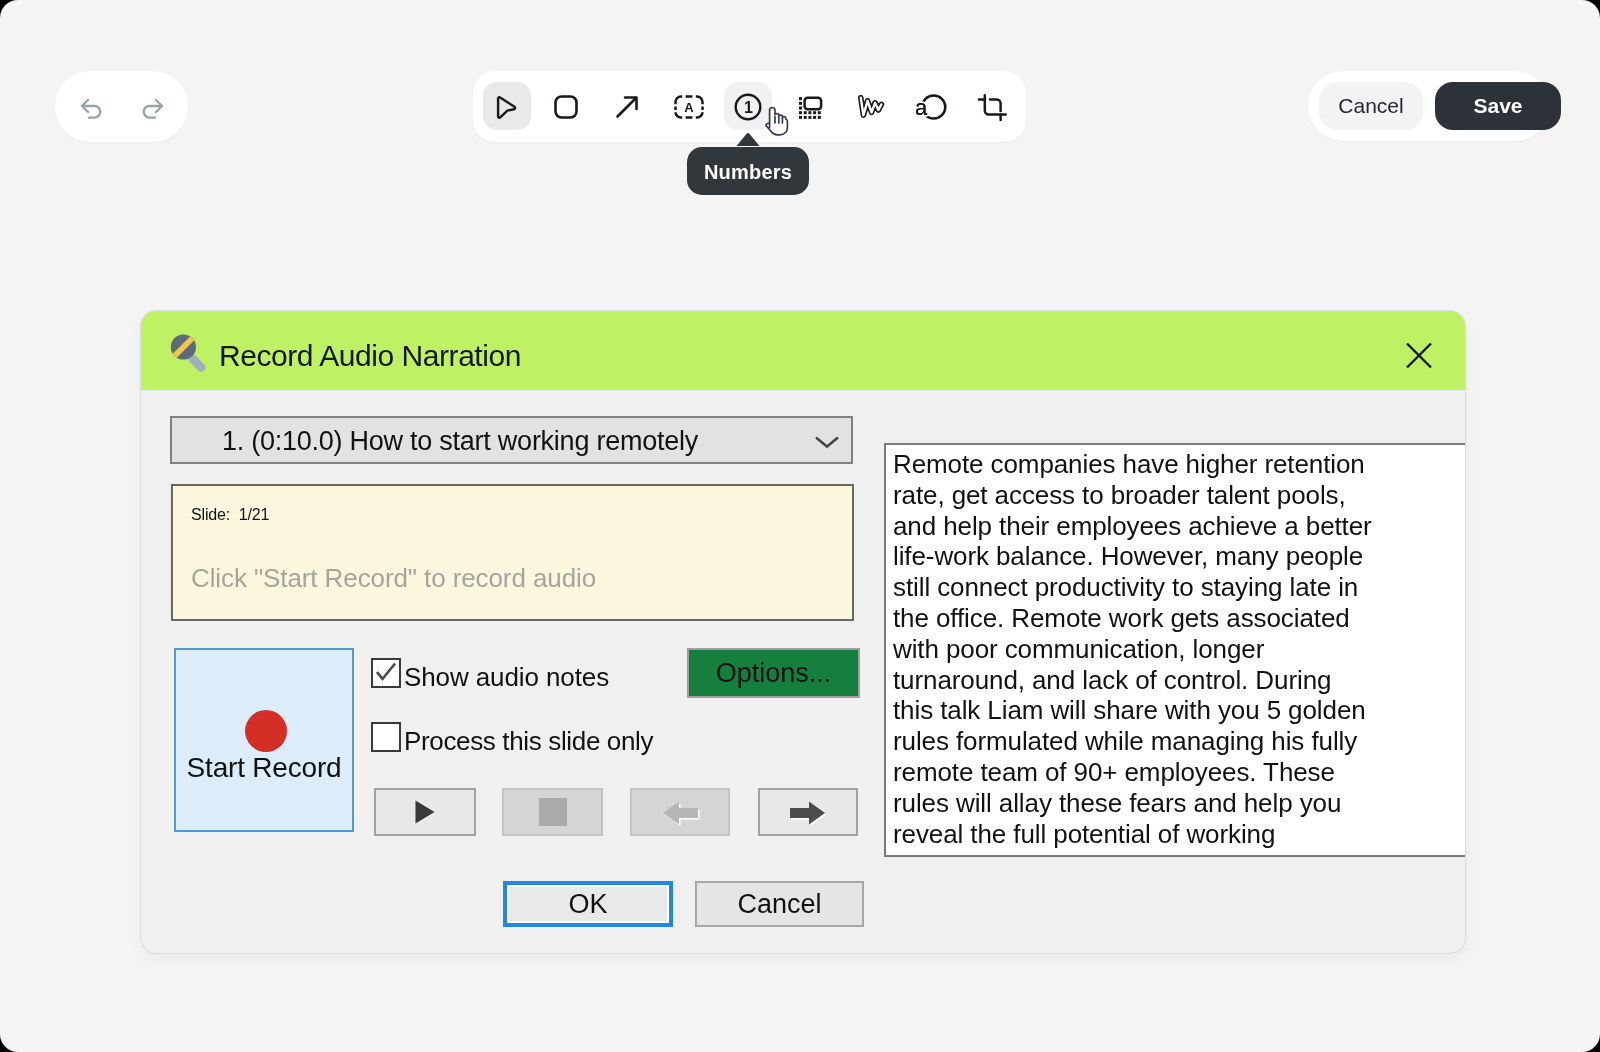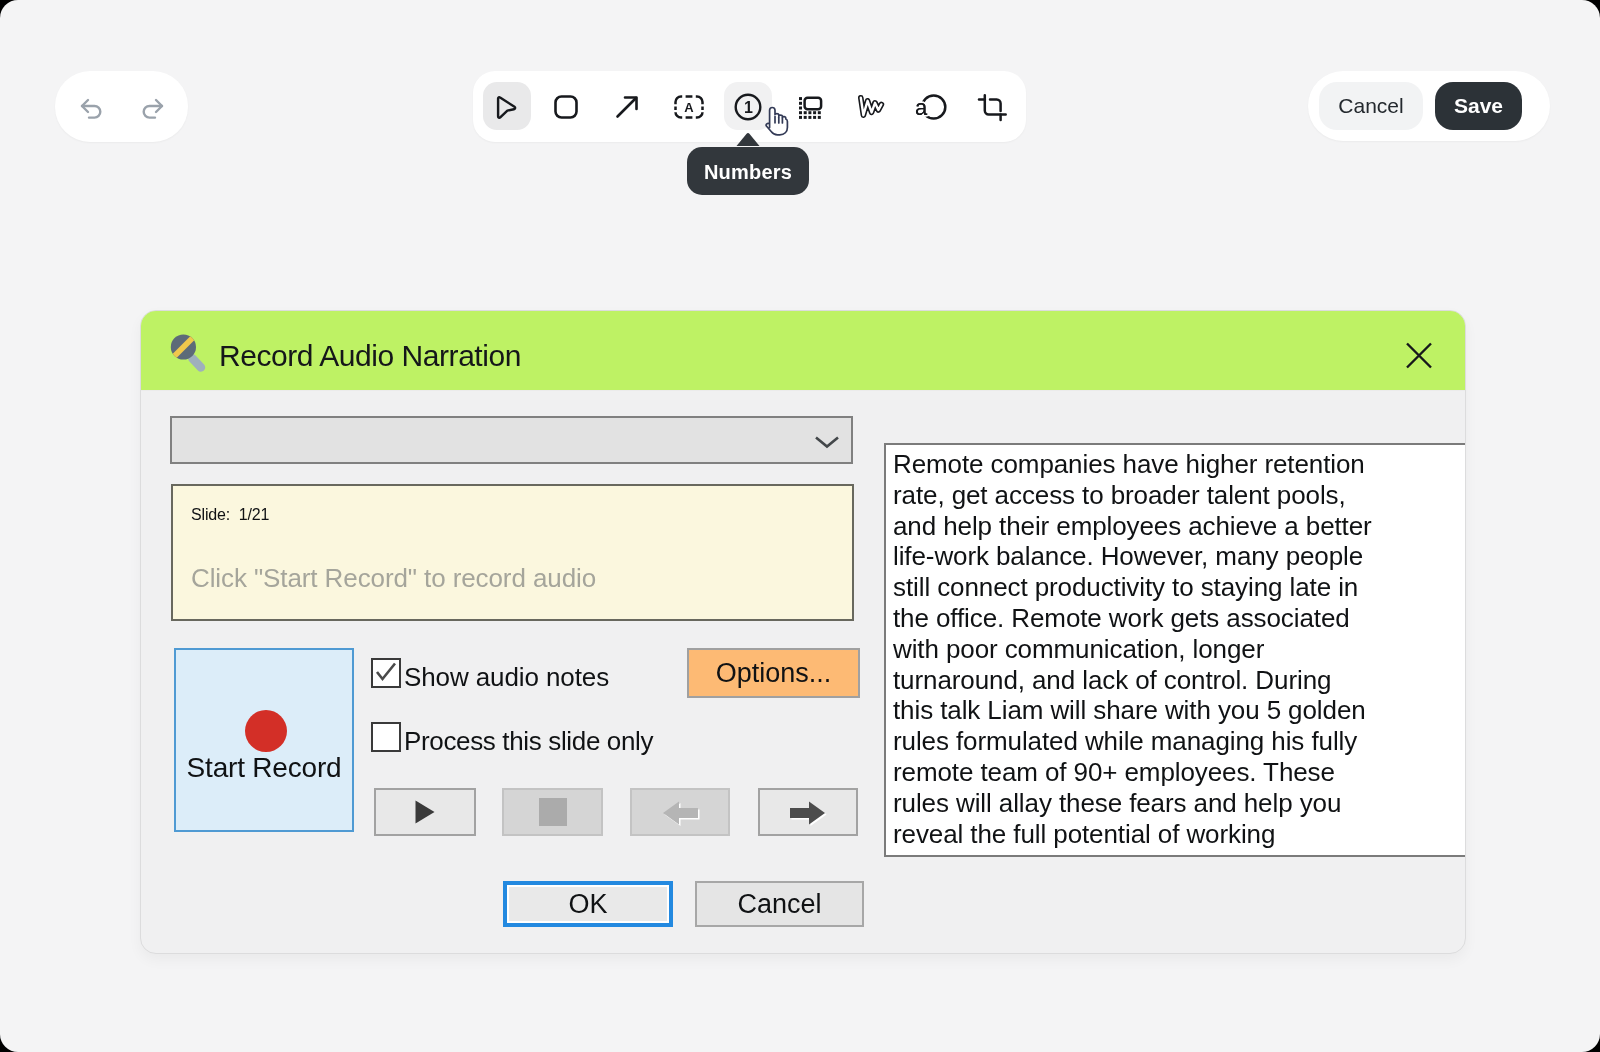--- a/index.html
+++ b/index.html
@@ -13,21 +13,21 @@
   #undoPill { left:55px; top:71px; width:133px; height:71px; }
   #toolbar { left:473px; top:71px; width:553px; height:71px; border-radius:22px; }
   #actionPill { left:1308px; top:71px; width:242px; height:70px; }
   .iconbox { position:absolute; width:48px; height:48px; top:11px; border-radius:14px; }
   .selbg { background:#e9e9ea; }
   .hovbg { background:#f1f1f2; }
   .icn { position:absolute; left:50%; top:50%; transform:translate(-50%,-50%); }
   #btnCancel { position:absolute; left:11px; top:11px; width:104px; height:48px;
     background:#f2f3f4; border-radius:18px; color:#24292e; font-size:21px;
     display:flex; align-items:center; justify-content:center; }
-  #btnSave { position:absolute; left:127px; top:11px; width:87px; height:48px;
+  #btnSave { position:absolute; left:127px; top:11px; width:126px; height:48px;
     background:#2c3237; border-radius:18px; color:#fff; font-size:21px; font-weight:700;
     display:flex; align-items:center; justify-content:center; }
   #tooltip { position:absolute; left:687px; top:147px; width:122px; height:48px;
     background:#32373c; border-radius:15px; color:#fff; font-size:20px; font-weight:700;
     display:flex; align-items:center; justify-content:center; letter-spacing:0.2px; padding-top:3px; }
   #tipArrow { position:absolute; left:735px; top:132px; }
   #handCursor { position:absolute; left:762px; top:106px; }
 
   
   #dialog { position:absolute; left:140px; top:310px; width:1326px; height:644px;
@@ -60,21 +60,21 @@
     font-size:28px; color:#101214; letter-spacing:-0.2px; }
 
   .cb { position:absolute; width:30px; height:30px; background:#fff; border:2px solid #3a3a3a; }
   #cb1 { left:230px; top:347px; }
   #cb2 { left:230px; top:411px; }
   .cblbl { position:absolute; font-size:26px; color:#101214; letter-spacing:-0.1px; }
   #cbl1 { left:263px; top:351px; }
   #cbl2 { left:263px; top:415px; letter-spacing:-0.35px; }
 
   #optBtn { position:absolute; left:546px; top:337px; width:173px; height:50px;
-    background:#fdba74; border:2px solid #a0a0a0; font-size:27px; color:#101214;
+    background:#15803d; border:2px solid #a0a0a0; font-size:27px; color:#101214;
     display:flex; align-items:center; justify-content:center; }
 
   .pbtn { position:absolute; top:477px; height:48px; }
   .pbtn.en { background:#e8e8e8; border:2px solid #a2a2a2; }
   .pbtn.dis { background:#d5d5d5; border:2px solid #c3c3c3; }
   #pb1 { left:233px; width:102px; }
   #pb2 { left:361px; width:101px; }
   #pb3 { left:489px; width:100px; }
   #pb4 { left:617px; width:100px; }
 
@@ -221,20 +221,21 @@
         <circle cx="16.4" cy="16" r="12.6" fill="#5d6b78"></circle>
         <line x1="6" y1="26.5" x2="27" y2="5.5" stroke="#f0c84c" stroke-width="5.6" clip-path="url(#micclip)"></line>
       </svg>
       <div id="dlgTitle">Record Audio Narration</div>
       <svg id="closeX" width="30" height="30" viewBox="0 0 30 30" fill="none" stroke="#16181b" stroke-width="2.4">
         <path d="M3,2.5 L27,26.5 M27,2.5 L3,26.5"></path>
       </svg>
     </div>
 
     <div id="combo">
+      <div id="comboTxt">1. (0:10.0) How to start working remotely</div>
       <svg id="comboChev" width="26" height="14" viewBox="0 0 26 14" fill="none" stroke="#43474a" stroke-width="2.6">
         <path d="M2,2.5 L13,11.5 L24,2.5"></path>
       </svg>
     </div>
 
     <div id="yellowBox">
       <div id="slideLbl">Slide:&nbsp; 1/21</div>
       <div id="clickLbl">Click "Start Record" to record audio</div>
     </div>
 

